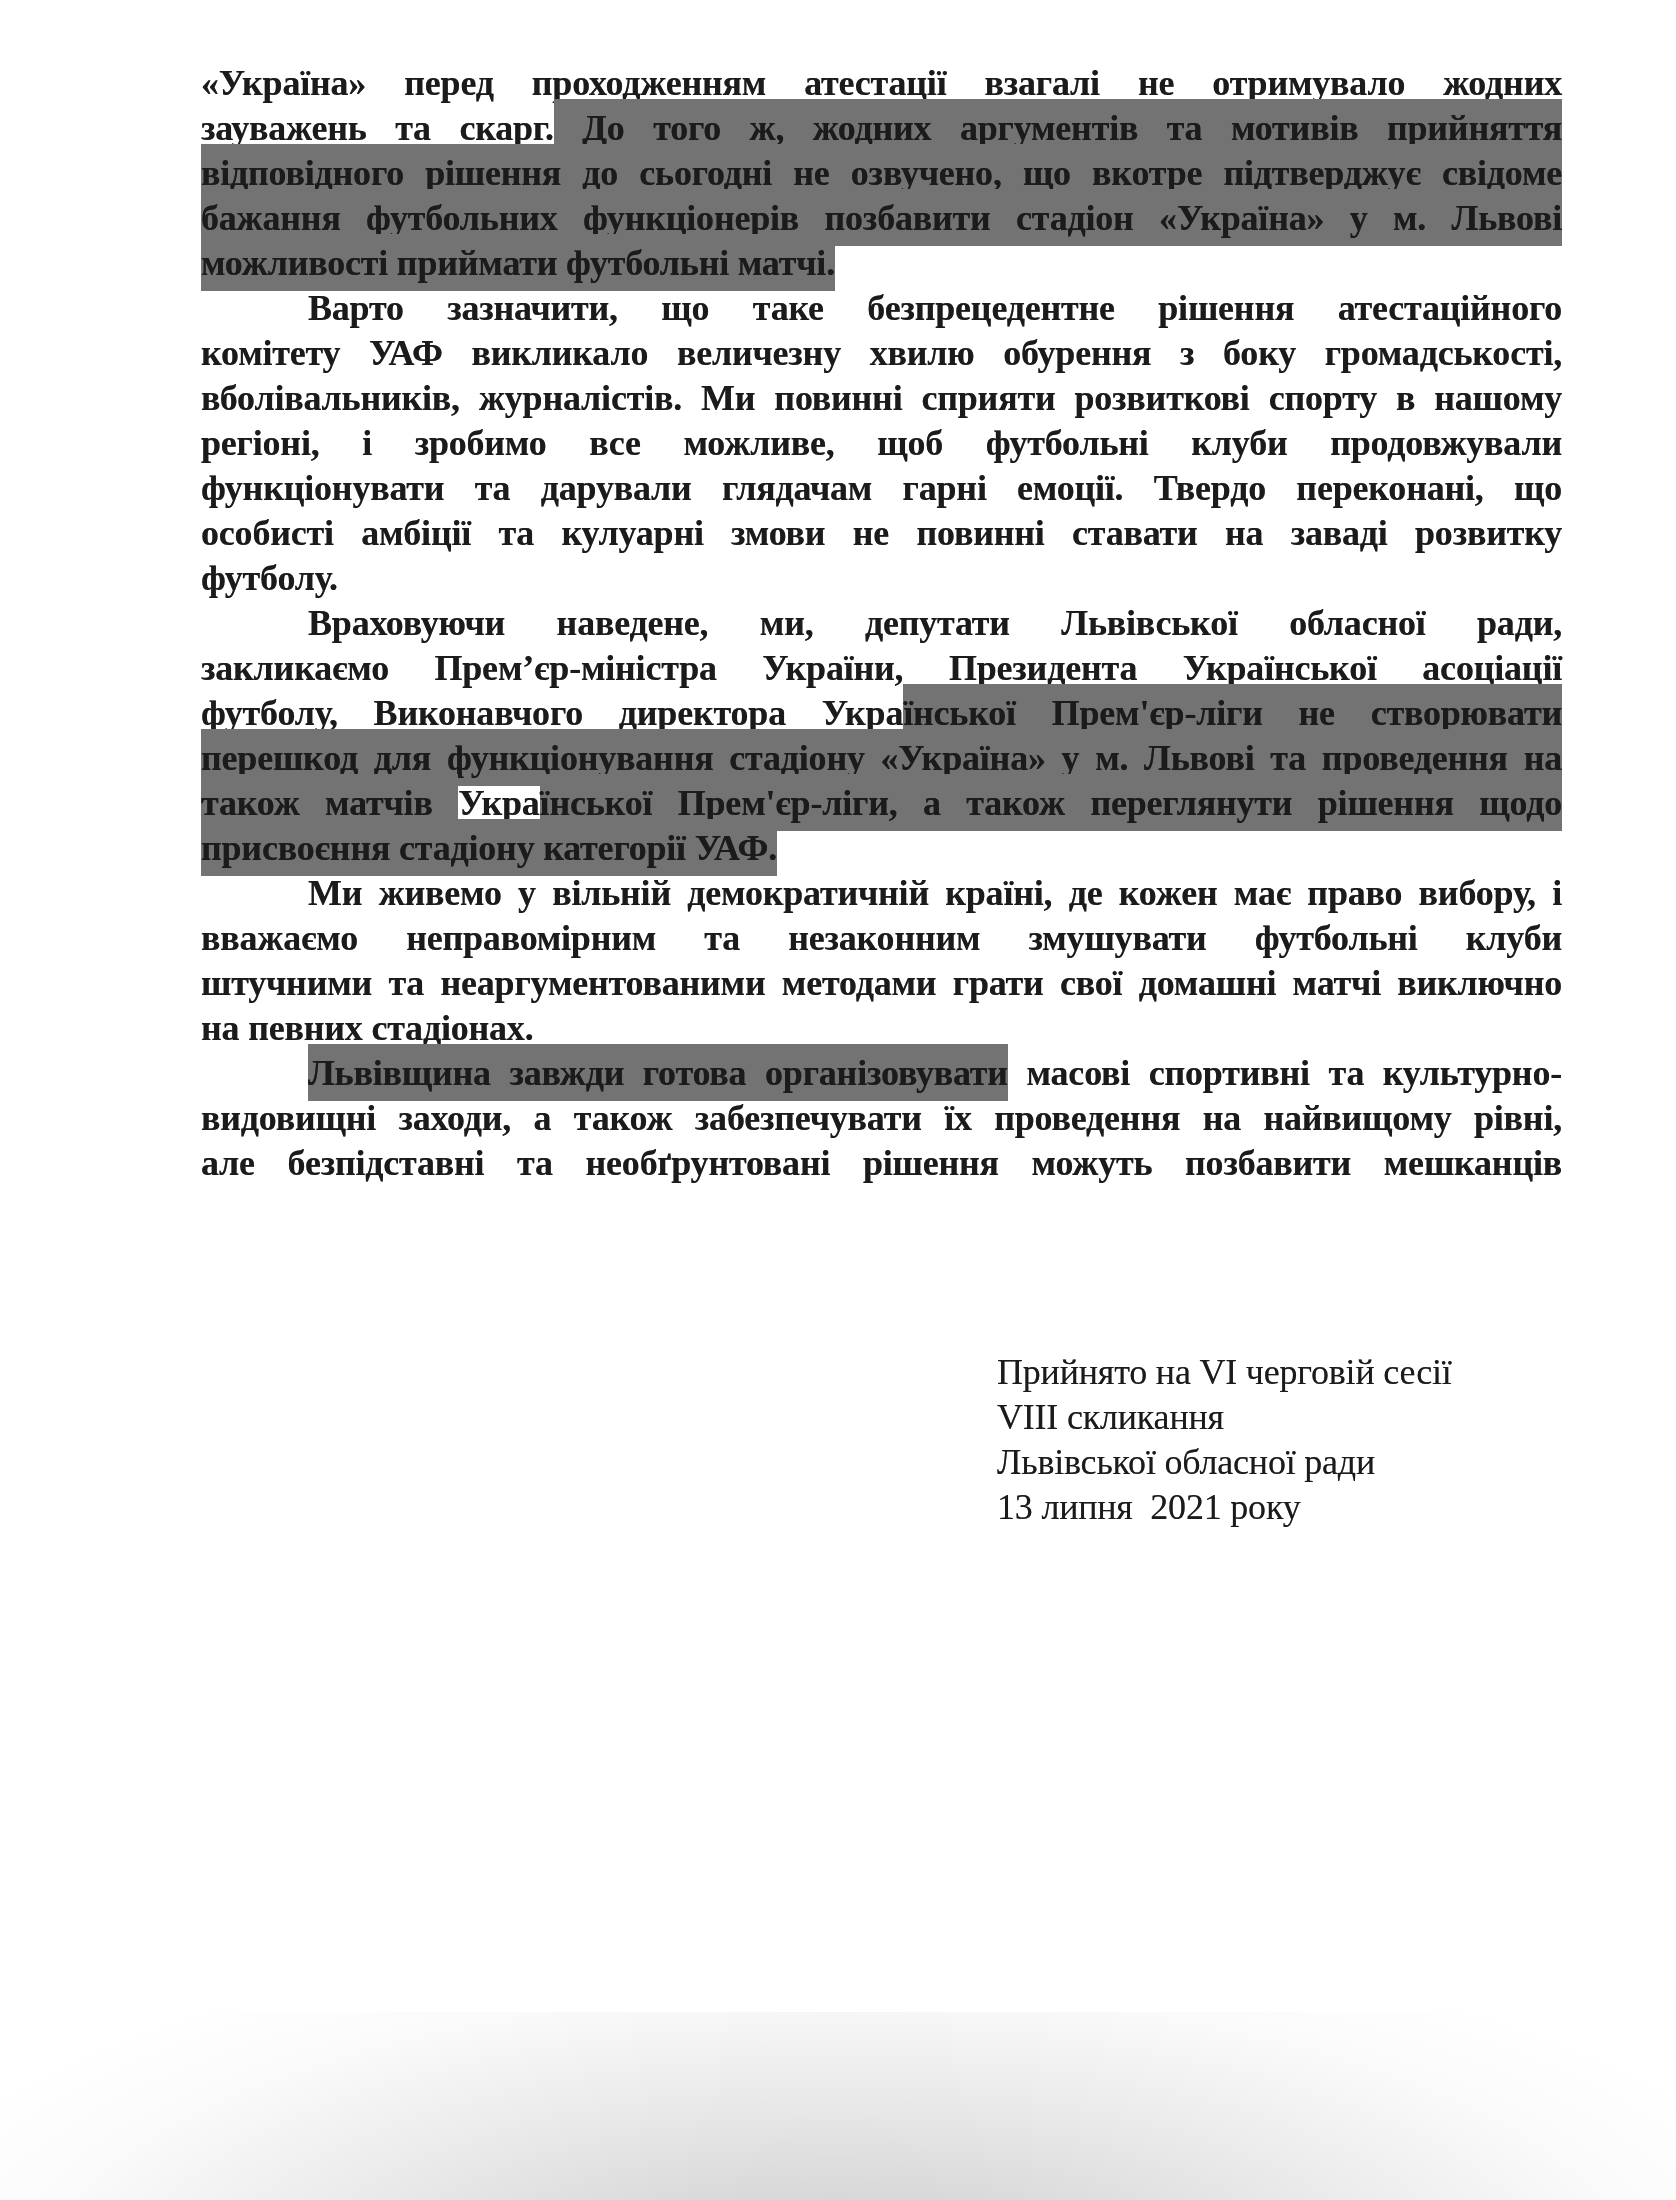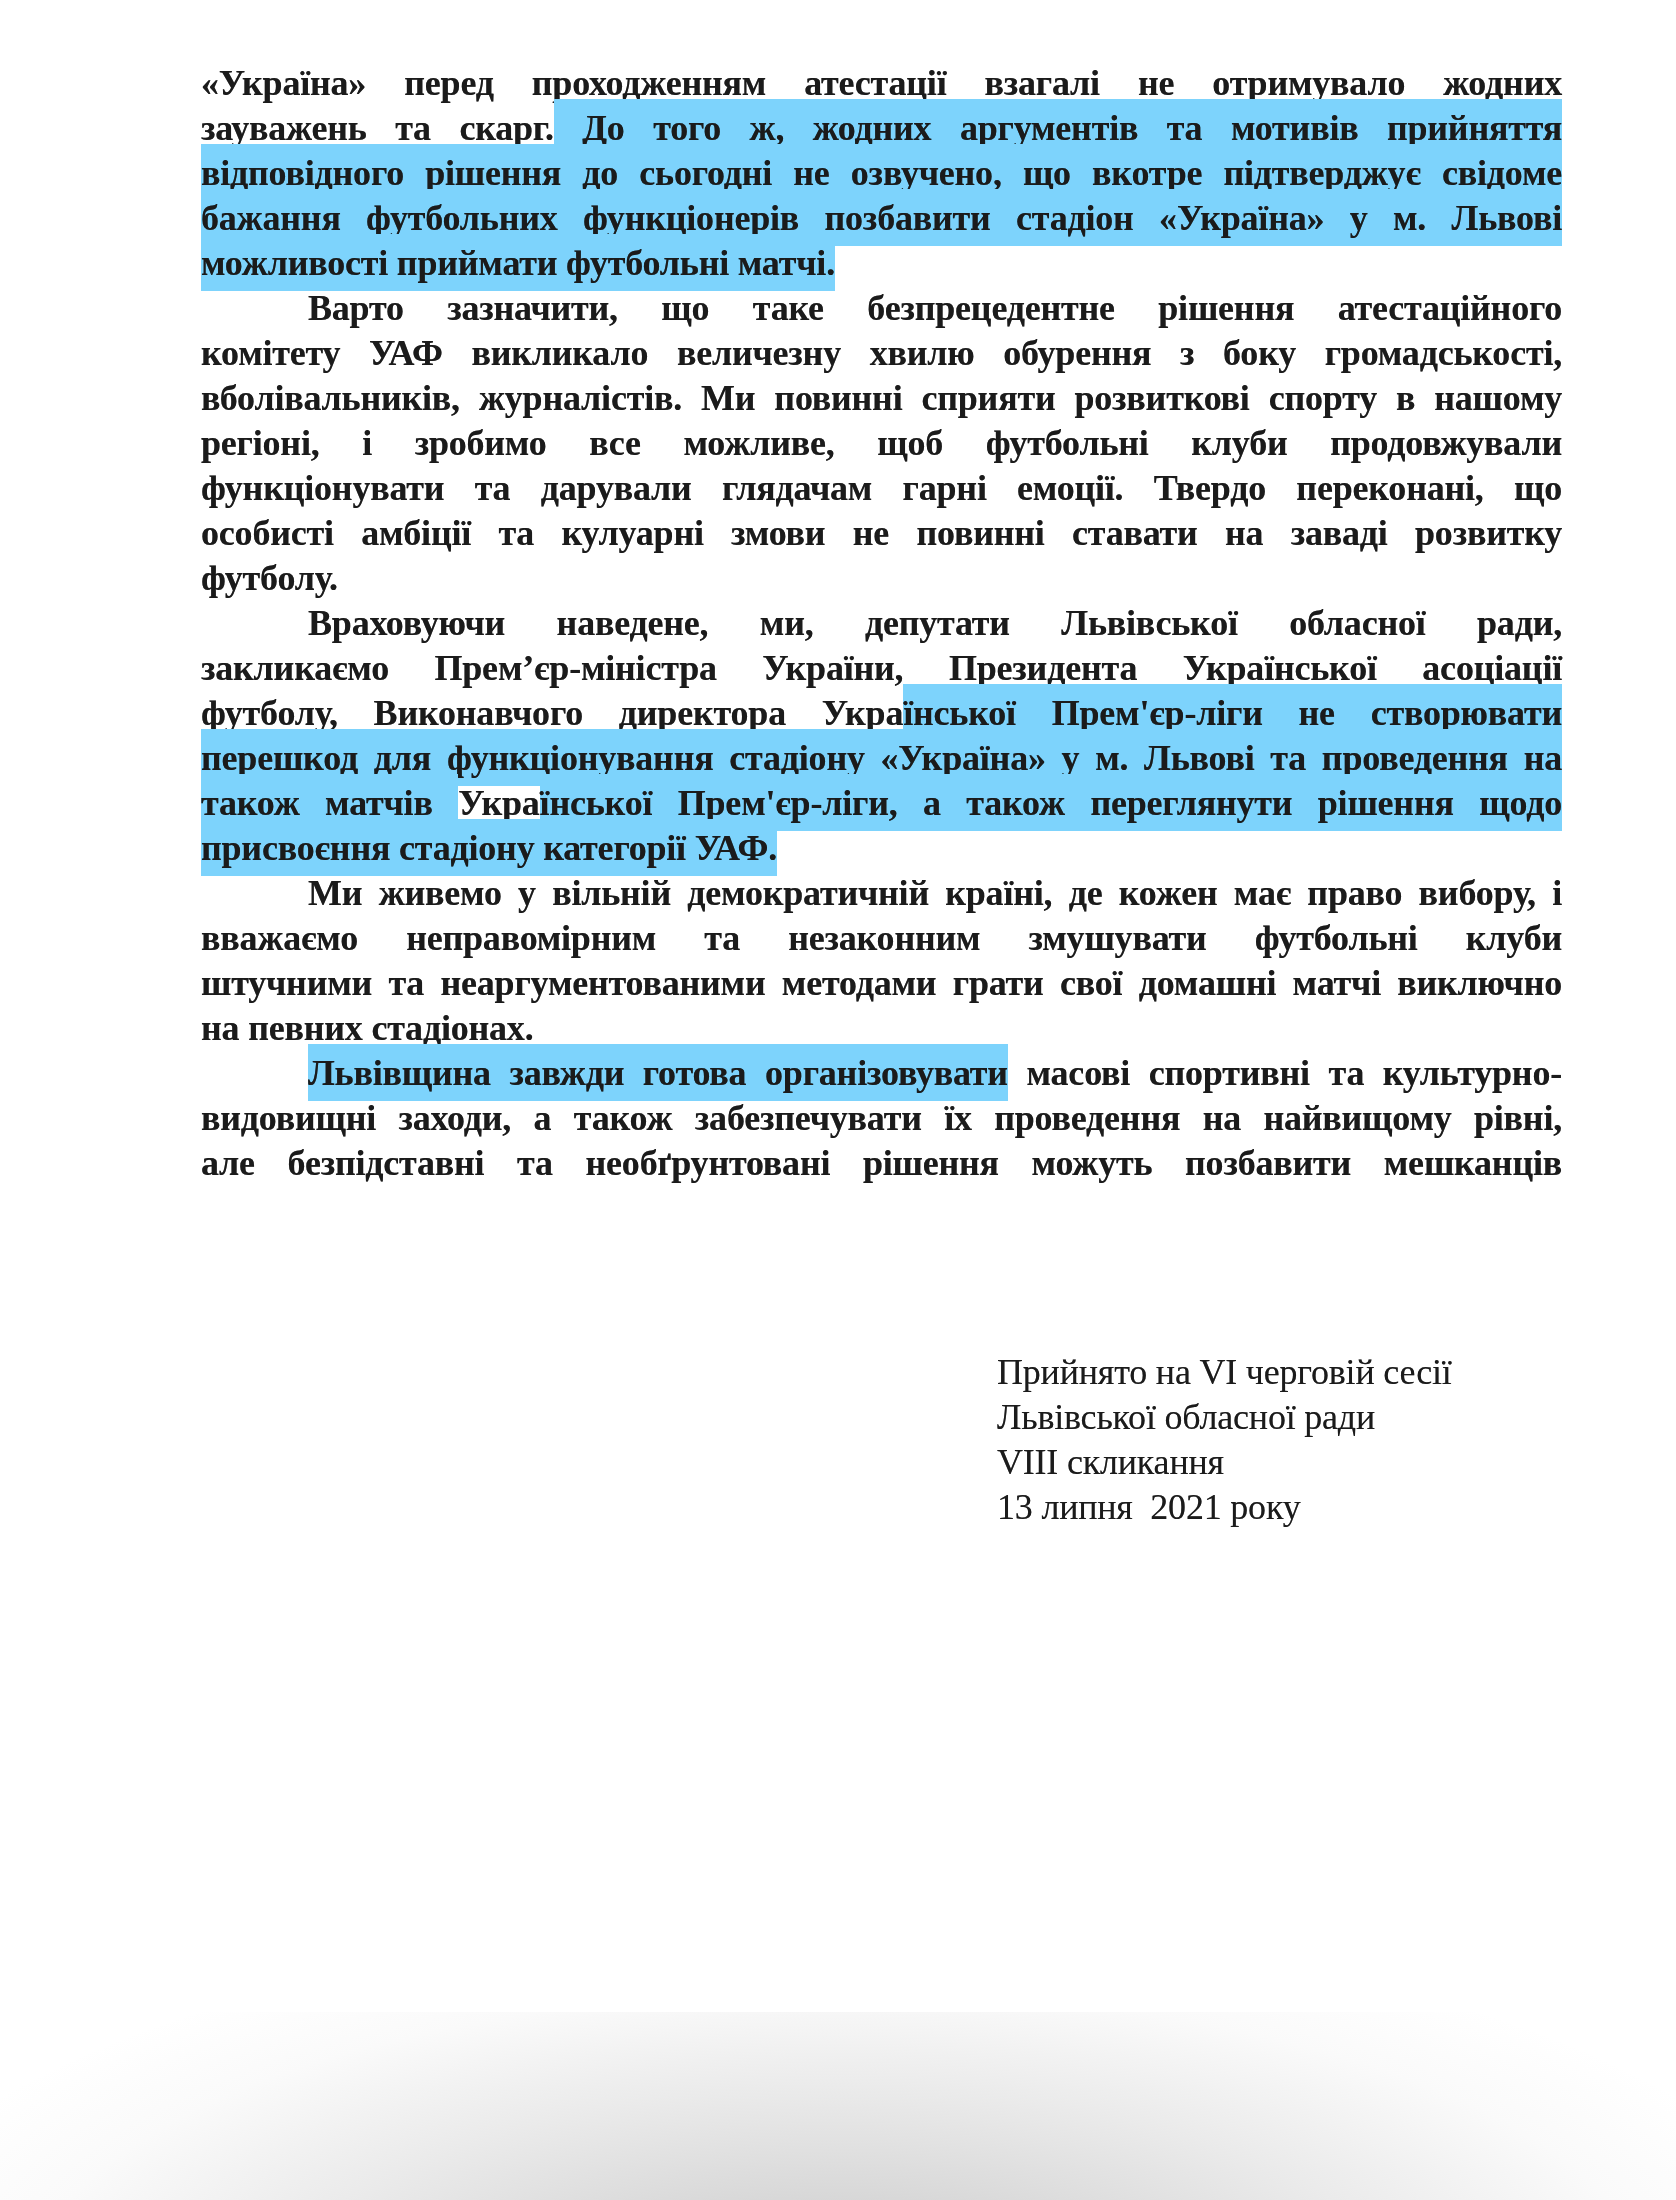--- a/index.html
+++ b/index.html
@@ -22,21 +22,21 @@
     font-size:36px;
     line-height:45px;
     letter-spacing:-0.2px;
     text-align:justify;
     text-align-last:justify;
     text-shadow:0 0 0.5px rgba(0,0,0,0.5);
   }
   .line.last{text-align-last:left;}
   .line.indent{text-indent:107px;}
   .hl{
-    background:#7dd3fc;
+    background:#737373;
     padding:8.7px 0 7.9px 0;
   }
   
   .closing{
     position:absolute;
     left:997px;top:1350px;
     font-size:36px;
     line-height:45px;
     letter-spacing:-0.2px;
     white-space:nowrap;
@@ -82,21 +82,21 @@
       <div class="line"><span>вважаємо неправомірним та незаконним змушувати футбольні клуби</span></div>
       <div class="line"><span>штучними та неаргументованими методами грати свої домашні матчі виключно</span></div>
       <div class="line last"><span>на певних стадіонах.</span></div>
       <div class="line indent"><span class="hl">Львівщина завжди готова організовувати</span><span> масові спортивні та культурно-</span></div>
       <div class="line"><span>видовищні заходи, а також забезпечувати їх проведення на найвищому рівні,</span></div>
       <div class="line"><span>але безпідставні та необґрунтовані рішення можуть позбавити мешканців</span></div>
     </div>
 
   <div class="closing">
     <div class="c-line">Прийнято на VI черговій сесії</div>
+    <div class="c-line">VIII скликання</div>
     <div class="c-line">Львівської обласної ради</div>
-    <div class="c-line">VIII скликання</div>
     <div class="c-line">13 липня&nbsp; 2021 року</div>
   </div>
 
   <div class="bottom-shade"></div>
 
 </div>
 
 
 </body></html>

